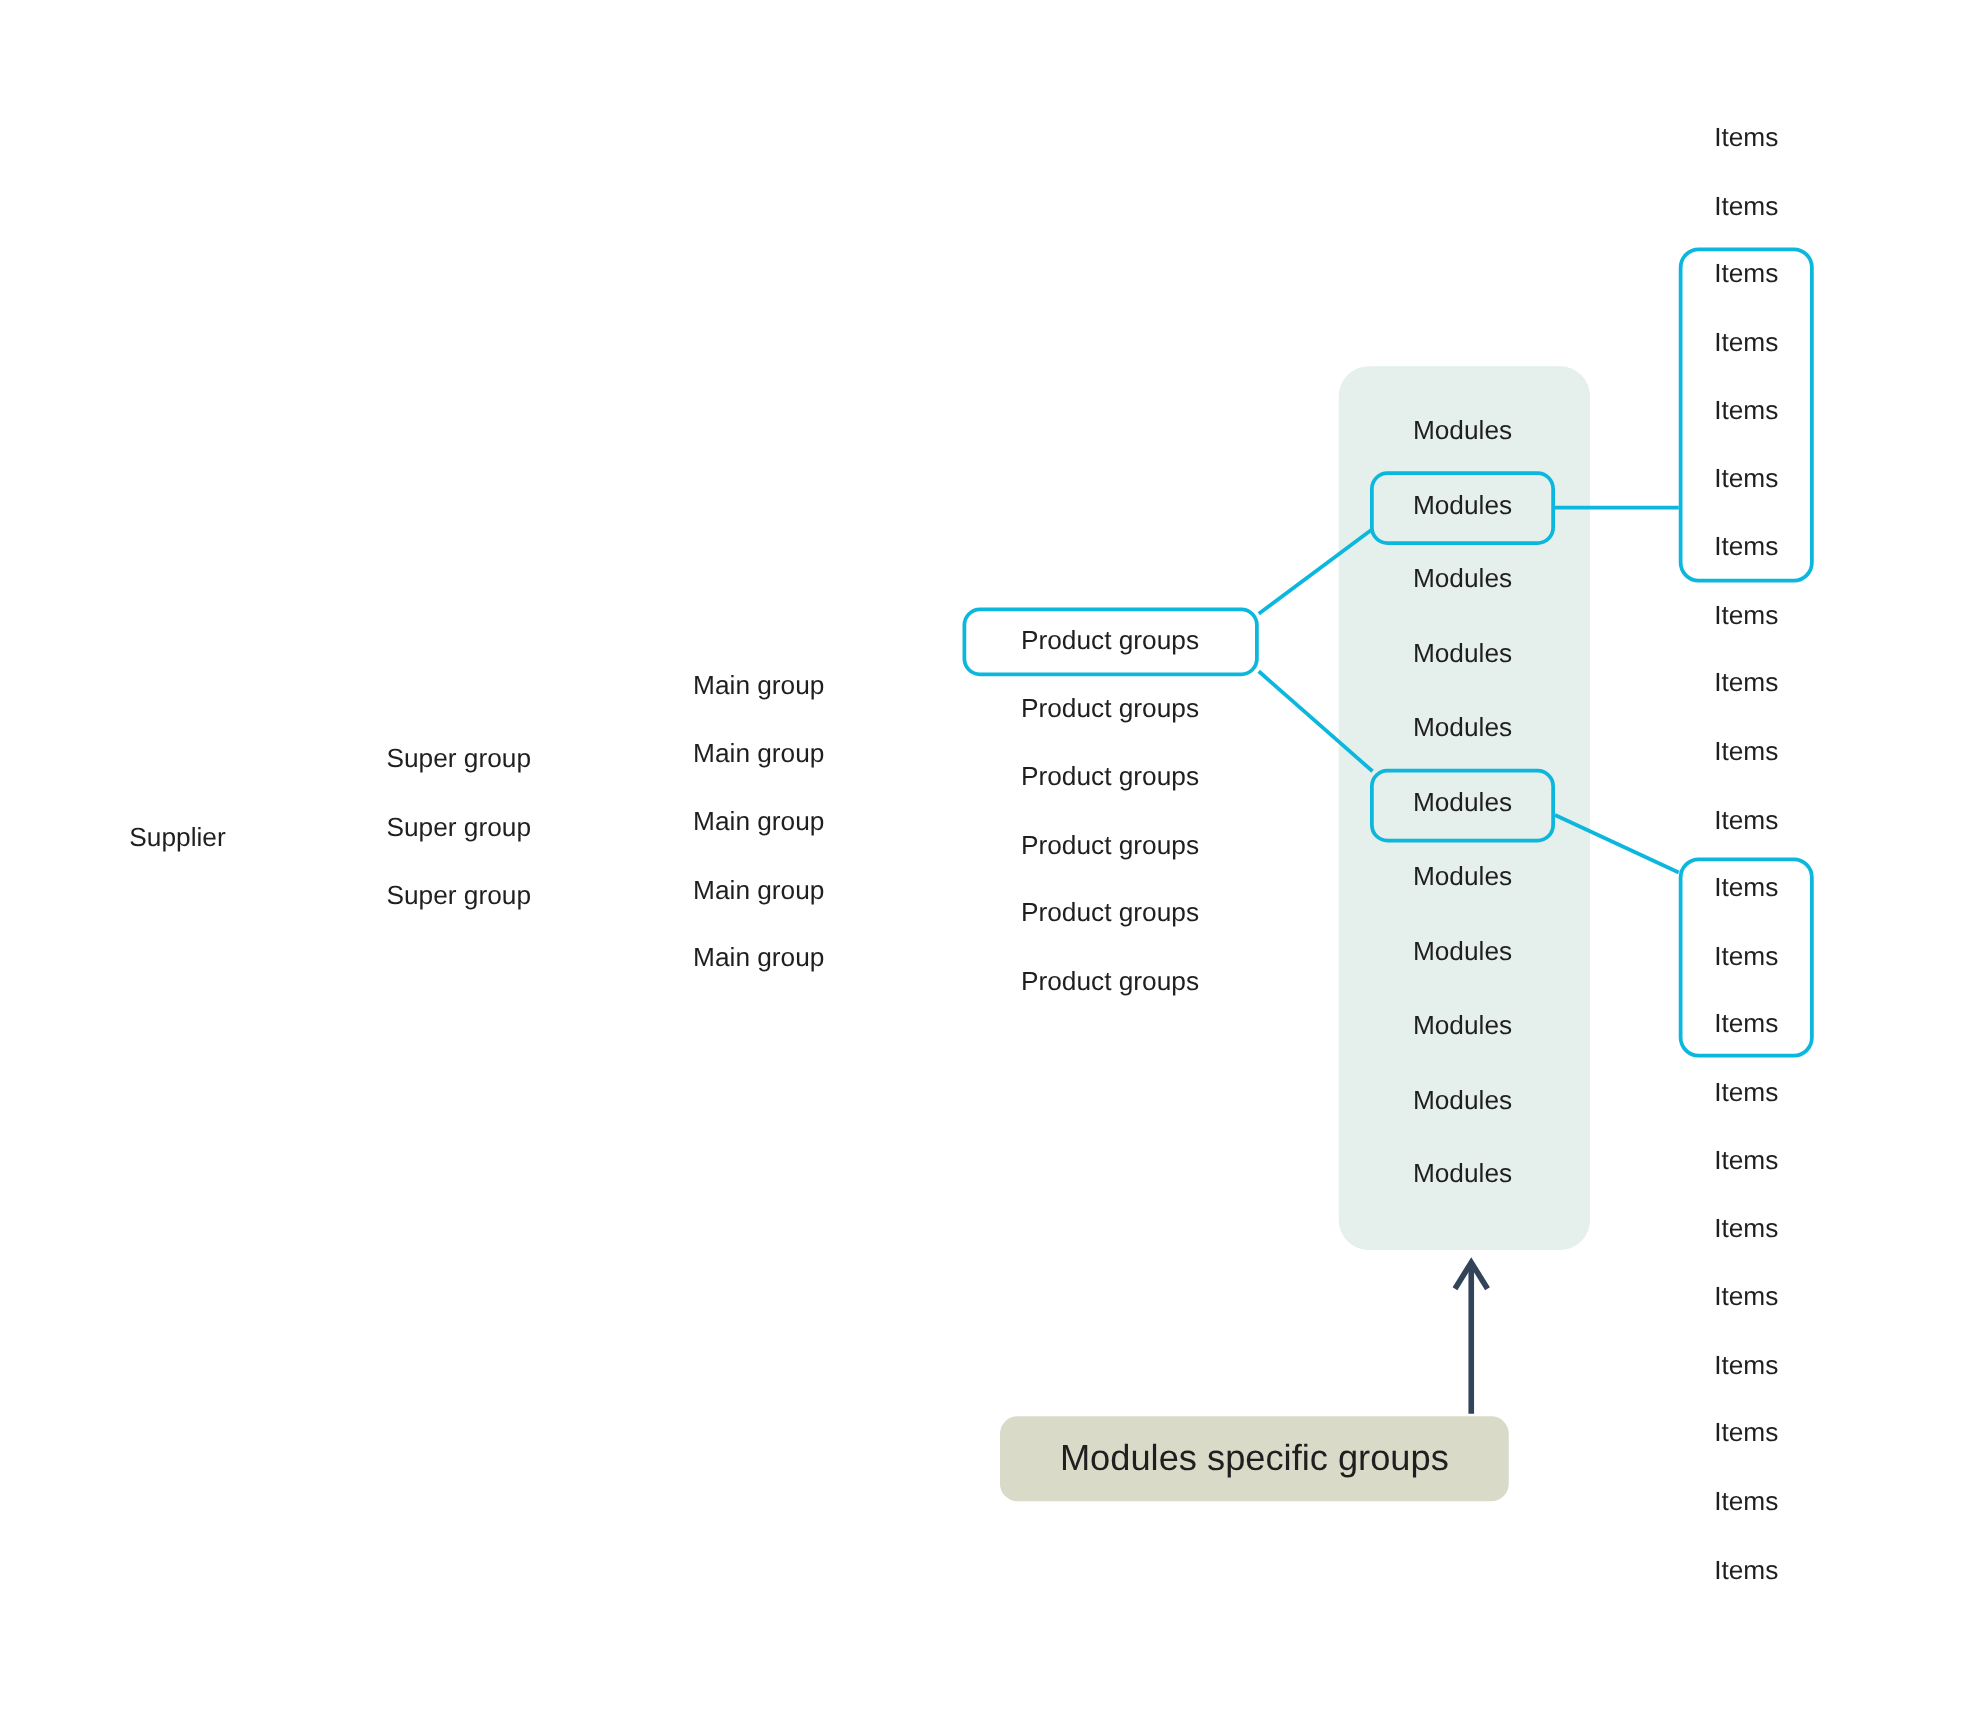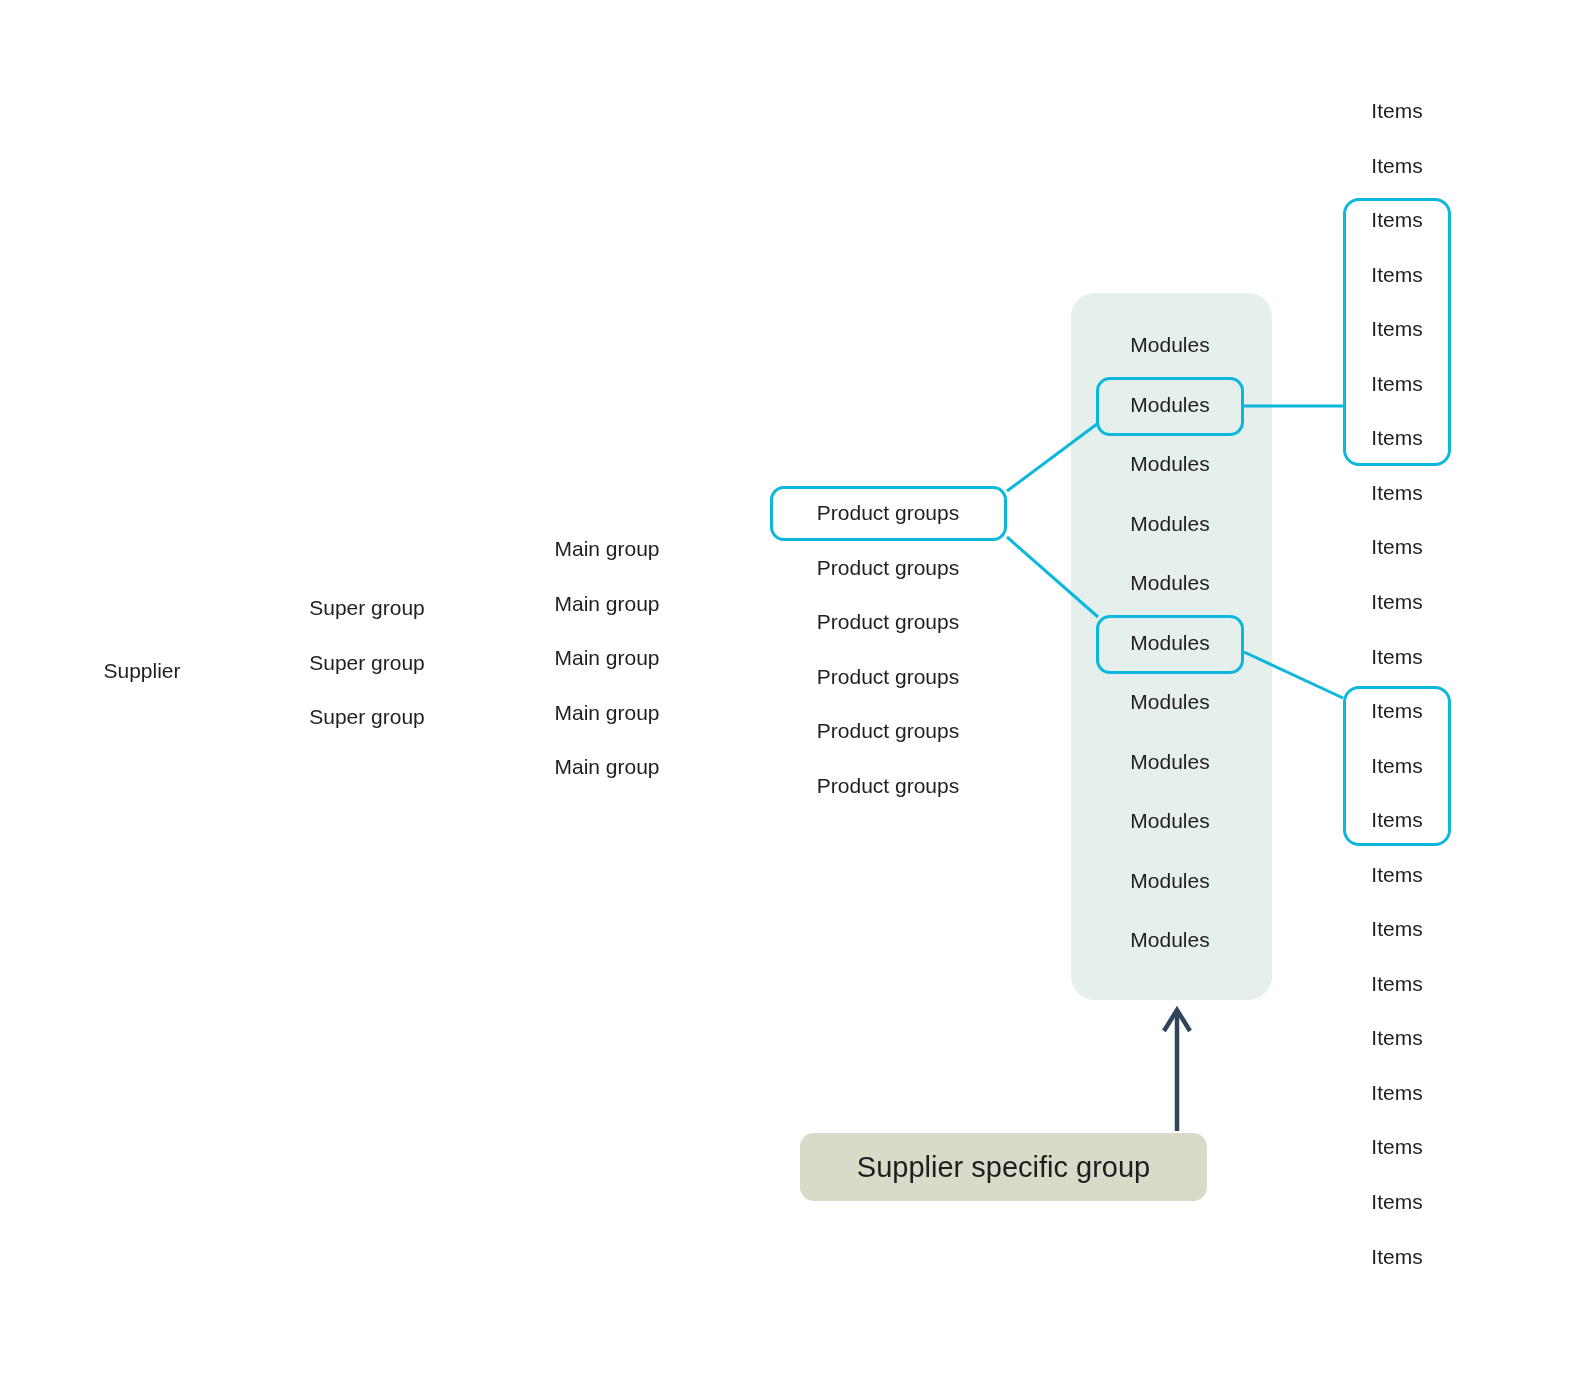--- a/index.html
+++ b/index.html
@@ -130,16 +130,16 @@
       <div class="label" style="left: 1397px; top: 929.25px;">Items</div>
       <div class="label" style="left: 1397px; top: 983.8px;">Items</div>
       <div class="label" style="left: 1397px; top: 1038.35px;">Items</div>
       <div class="label" style="left: 1397px; top: 1092.9px;">Items</div>
       <div class="label" style="left: 1397px; top: 1147.45px;">Items</div>
       <div class="label" style="left: 1397px; top: 1202px;">Items</div>
       <div class="label" style="left: 1397px; top: 1256.55px;">Items</div>
     </div>
 
   <div class="ssg-box">
-    <span>Supplier specific group</span>
+    <span>Modules specific groups</span>
   </div>
 
 </div>
 
 </body></html>

